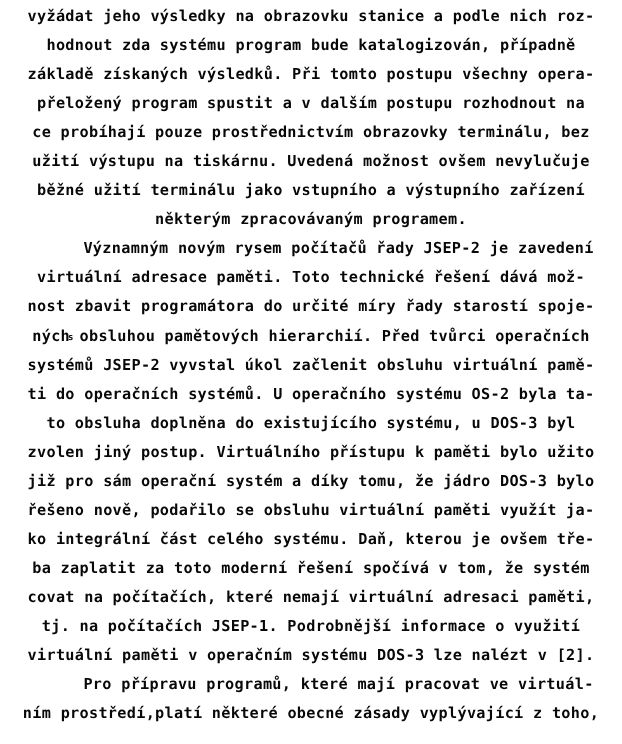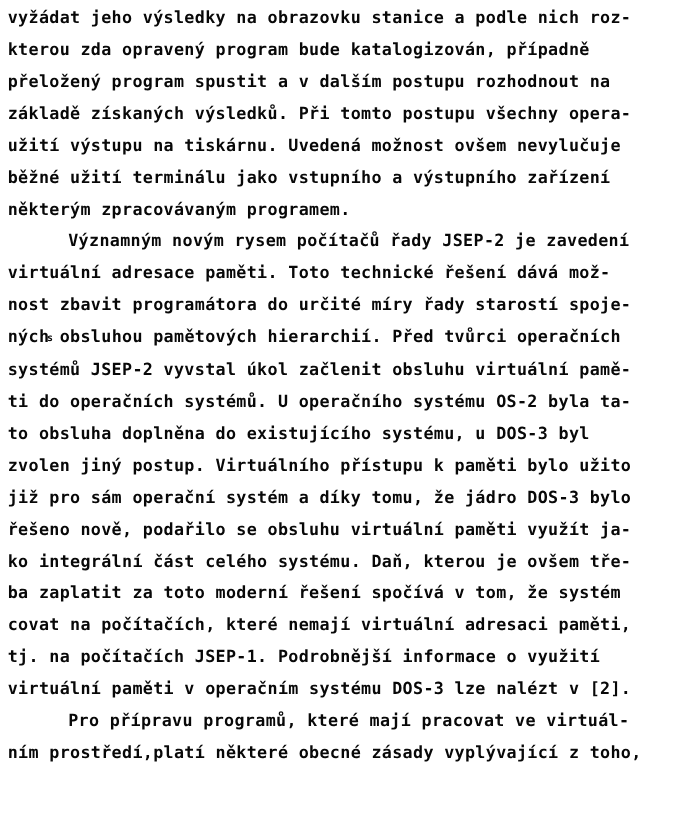--- a/index.html
+++ b/index.html
@@ -27,20 +27,21 @@
     font-family: "DejaVu Sans Mono", "Liberation Mono", monospace;
     font-weight: 700;
     font-size: 15.2px;
     line-height: 29.05px;
     height: 29.05px;
     letter-spacing: 0.02em;
     color: #0a0a0a;
     white-space: pre;
     -webkit-font-smoothing: none;
     text-rendering: geometricPrecision;
+    text-align: center;
   }
   
   .line.indent {
     text-indent: 55px;
   }
   
   .overstrike {
     position: relative;
     display: inline-block;
     width: 0;
@@ -54,23 +55,24 @@
     line-height: 1;
     font-weight: 700;
   }
 </style>
 </head>
 <body>
 
 <div id="page" style="background: rgb(255, 255, 255);">
   <div id="text-column" style="color: rgb(10, 10, 10);">
       <div class="line">vyžádat jeho výsledky na obrazovku stanice a podle nich roz-</div>
-      <div class="line">kterou zda opravený program bude katalogizován, případně</div>
+      <div class="line">hodnout zda systému program bude katalogizován, případně</div>
+      <div class="line">základě získaných výsledků. Při tomto postupu všechny opera-</div>
       <div class="line">přeložený program spustit a v dalším postupu rozhodnout na</div>
-      <div class="line">základě získaných výsledků. Při tomto postupu všechny opera-</div>
+      <div class="line">ce probíhají pouze prostřednictvím obrazovky terminálu, bez</div>
       <div class="line">užití výstupu na tiskárnu. Uvedená možnost ovšem nevylučuje</div>
       <div class="line">běžné užití terminálu jako vstupního a výstupního zařízení</div>
       <div class="line">některým zpracovávaným programem.</div>
       <div class="line indent">Významným novým rysem počítačů řady JSEP-2 je zavedení</div>
       <div class="line">virtuální adresace paměti. Toto technické řešení dává mož-</div>
       <div class="line">nost zbavit programátora do určité míry řady starostí spoje-</div>
       <div class="line">ných<span class="overstrike"><span>s</span></span> obsluhou pamětových hierarchií. Před tvůrci operačních</div>
       <div class="line">systémů JSEP-2 vyvstal úkol začlenit obsluhu virtuální pamě-</div>
       <div class="line">ti do operačních systémů. U operačního systému OS-2 byla ta-</div>
       <div class="line">to obsluha doplněna do existujícího systému, u DOS-3 byl</div>

